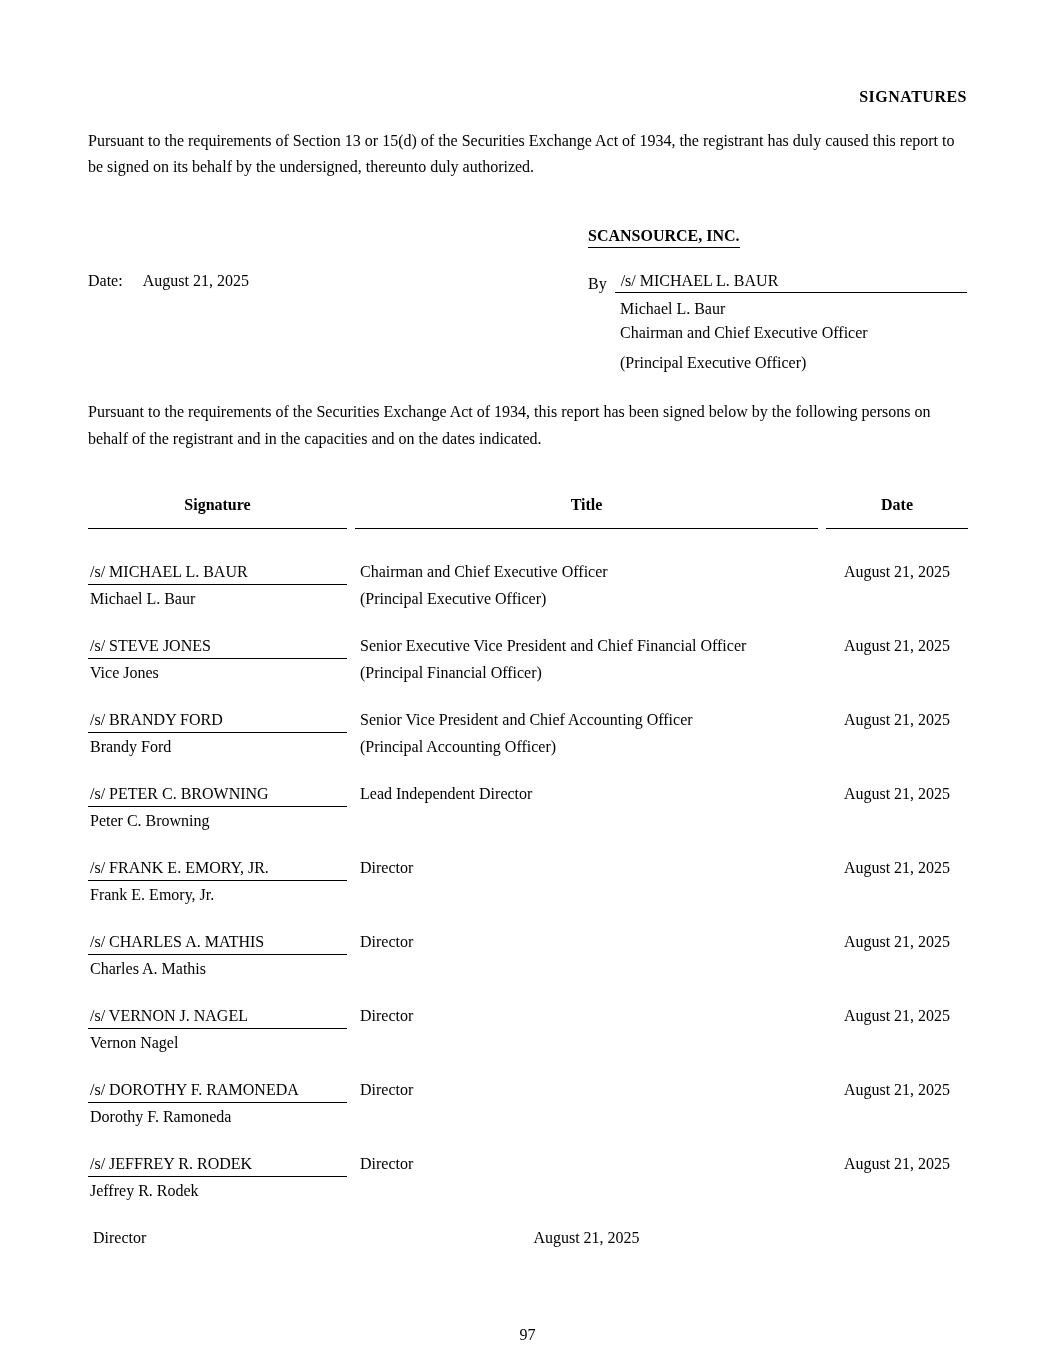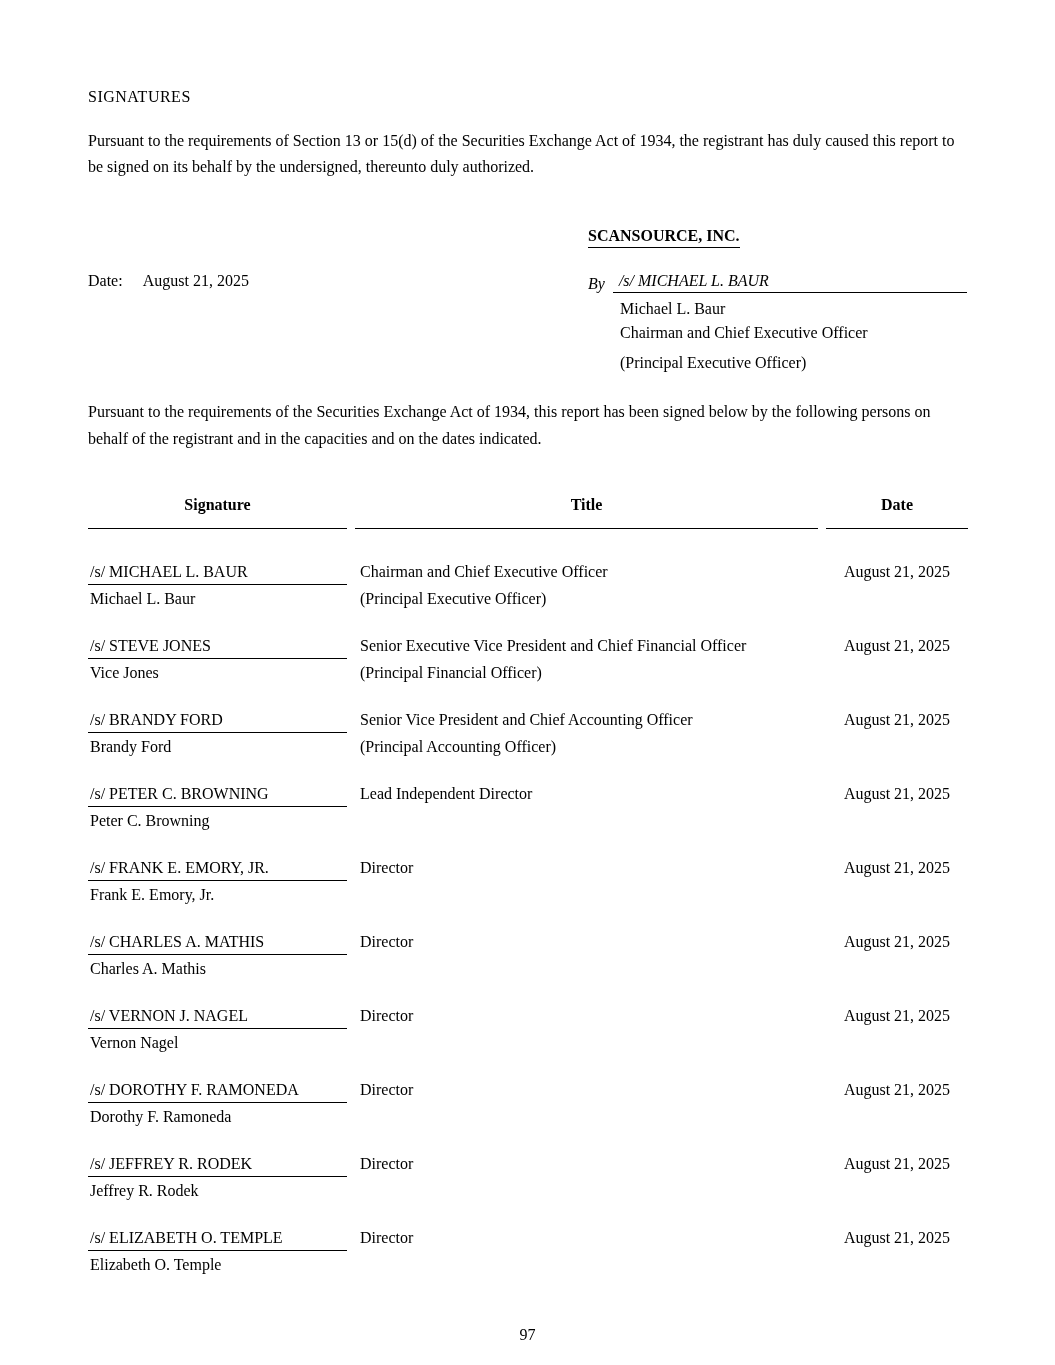--- a/index.html
+++ b/index.html
@@ -13,22 +13,22 @@
     width: 1055px;
     height: 1365px;
     margin: 0 auto;
     background: #fff;
     padding: 88px 88px 0 88px;
     position: relative;
     overflow: hidden;
   }
   .doc-title {
     font-size: 16px;
-    font-weight: normal;
-    text-align: left;
+    font-weight: bold;
+    text-align: right;
     letter-spacing: 0.5px;
   }
   .para {
     margin-top: 22px;
     line-height: 1.65;
     text-align: left;
   }
   .company-line {
     margin-top: 46px;
     padding-left: 500px;
@@ -47,21 +47,20 @@
   .date-line {
     width: 500px;
     flex: 0 0 500px;
   }
   .date-label { display: inline-block; text-align: right; }
   .date-value { display: inline-block; margin-left: 16px; }
   .by-block { flex: 1; }
   .by-line {
     display: flex;
     align-items: flex-end;
-    font-style: italic;
   }
   .by-label {
     flex: 0 0 auto;
     padding-right: 8px;
   }
   .by-signature {
     flex: 1;
     border-bottom: 1px solid #000;
     padding: 0 0 2px 6px;
   }
@@ -272,24 +271,20 @@
     <div class="cell cell-title">
       <div class="title-line">Director</div>
       <div class="title-sub"></div>
     </div>
     <div class="cell cell-date">
       <div>August 21, 2025</div>
     </div>
   </div>
 
   <div class="sig-grid sig-row">
-    <div class="cell cell-sig">
-      <div class="sig-line">/s/ ELIZABETH O. TEMPLE</div>
-      <div class="sig-name">Elizabeth O. Temple</div>
-    </div>
     <div class="cell cell-title">
       <div class="title-line">Director</div>
       <div class="title-sub"></div>
     </div>
     <div class="cell cell-date">
       <div>August 21, 2025</div>
     </div>
   </div>
 </div>
   </div>

